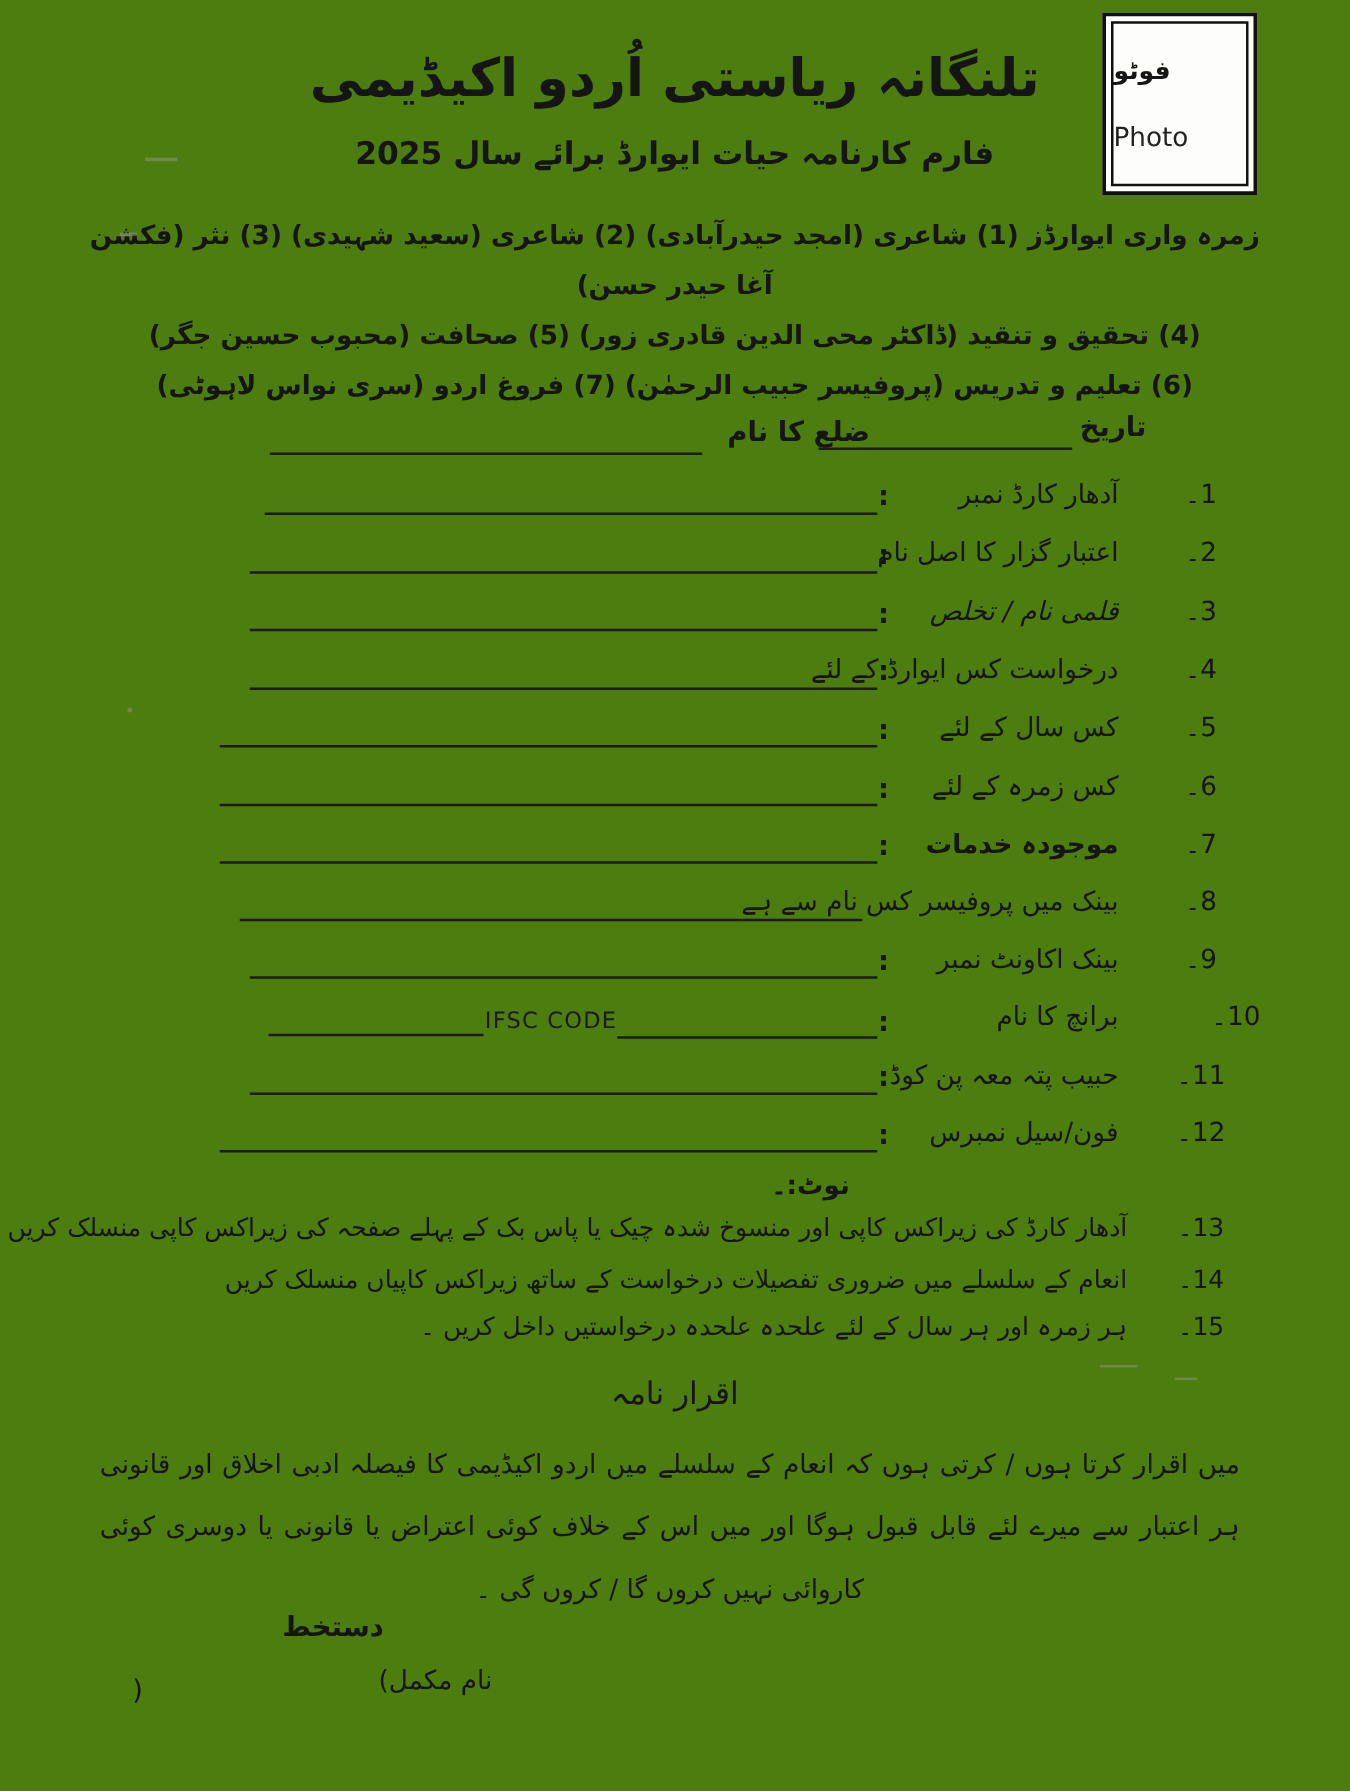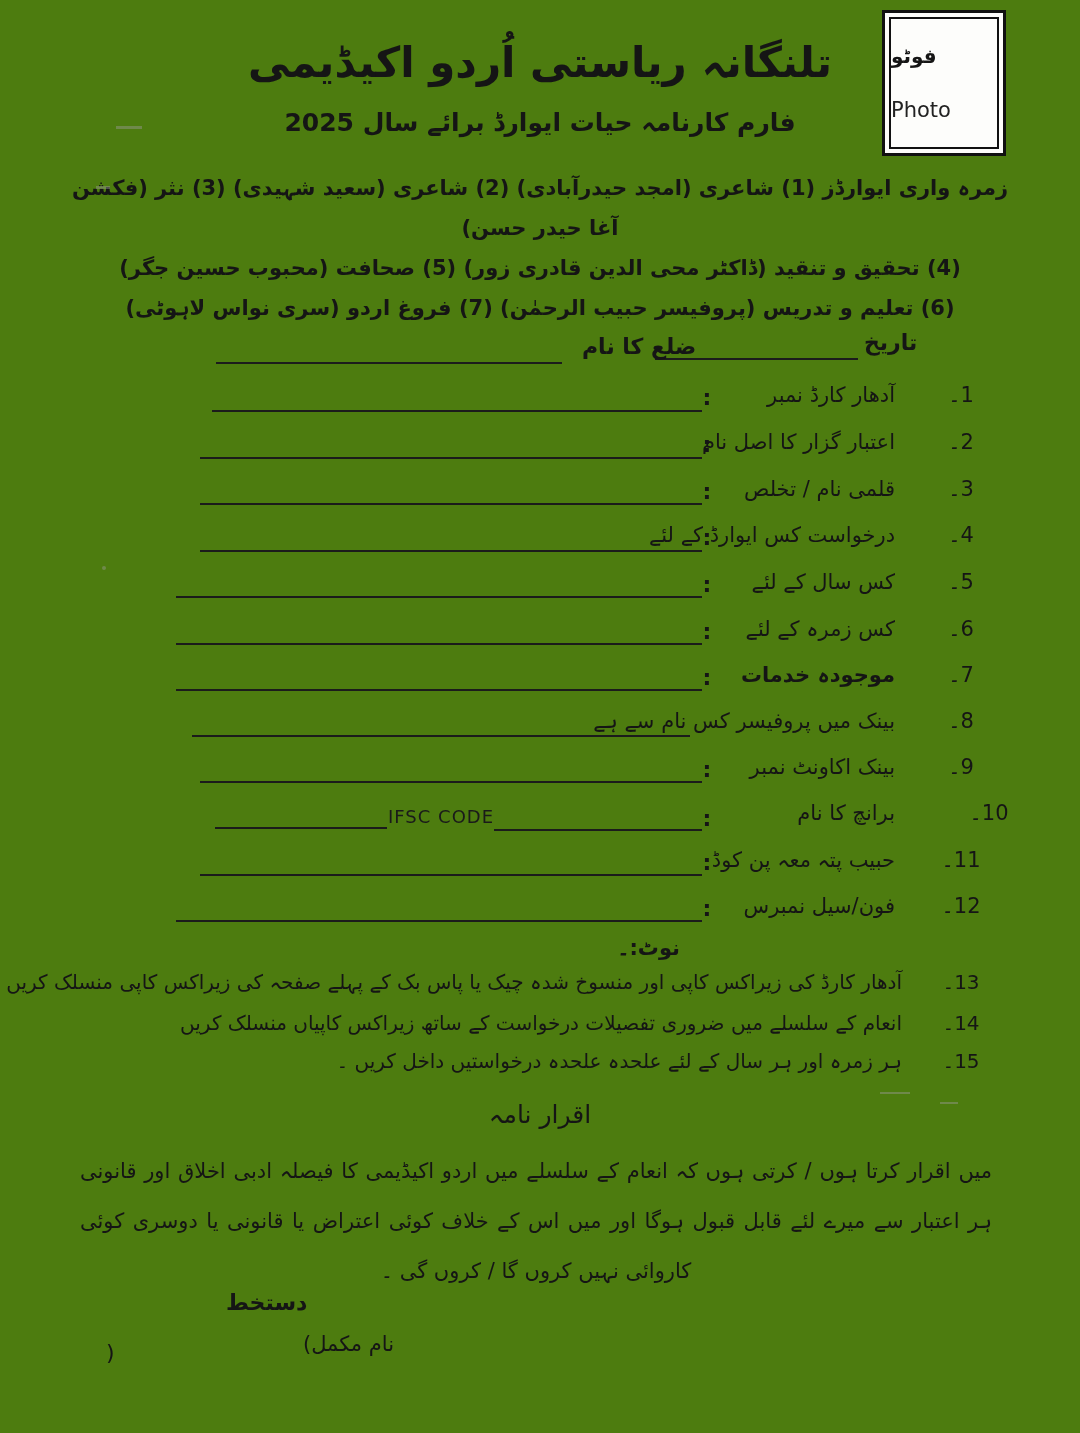--- a/index.html
+++ b/index.html
@@ -93,21 +93,21 @@
   <div class="flabel" style="top:383px;">آدھار کارڈ نمبر</div>
   <div class="fcolon" style="top:385px;">:</div>
   <div class="fline" style="top:410px;left:212px;width:490px;"></div>
 
   <div class="fnum" style="top:430px;">2۔</div>
   <div class="flabel" style="top:430px;">اعتبار گزار کا اصل نام</div>
   <div class="fcolon" style="top:432px;">:</div>
   <div class="fline" style="top:457px;"></div>
 
   <div class="fnum" style="top:477px;">3۔</div>
-  <div class="flabel" style="top:477px;">قلمی نام / تخلص</div>
+  <div class="flabel" style="top:477px;font-style:italic;">قلمی نام / تخلص</div>
   <div class="fcolon" style="top:479px;">:</div>
   <div class="fline" style="top:503px;"></div>
 
   <div class="fnum" style="top:523px;">4۔</div>
   <div class="flabel" style="top:523px;">درخواست کس ایوارڈ کے لئے</div>
   <div class="fcolon" style="top:525px;">:</div>
   <div class="fline" style="top:550px;"></div>
 
   <div class="fnum" style="top:570px;">5۔</div>
   <div class="flabel" style="top:570px;">کس سال کے لئے</div>

